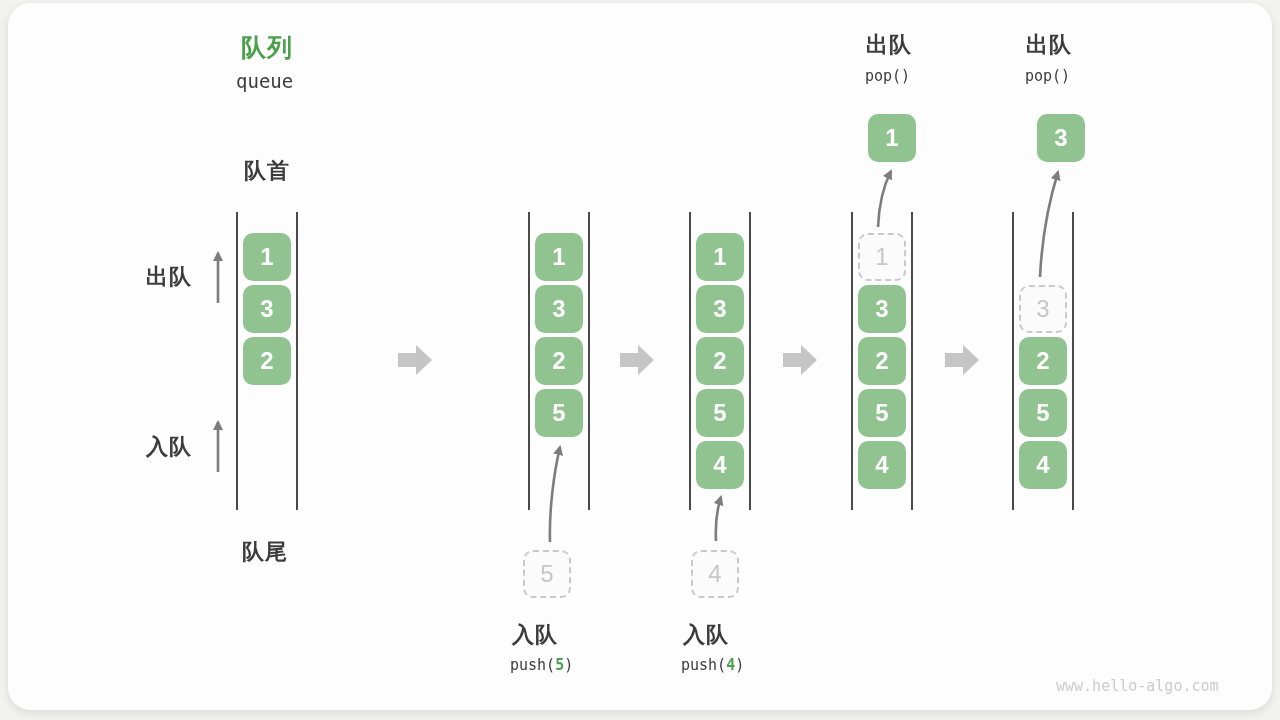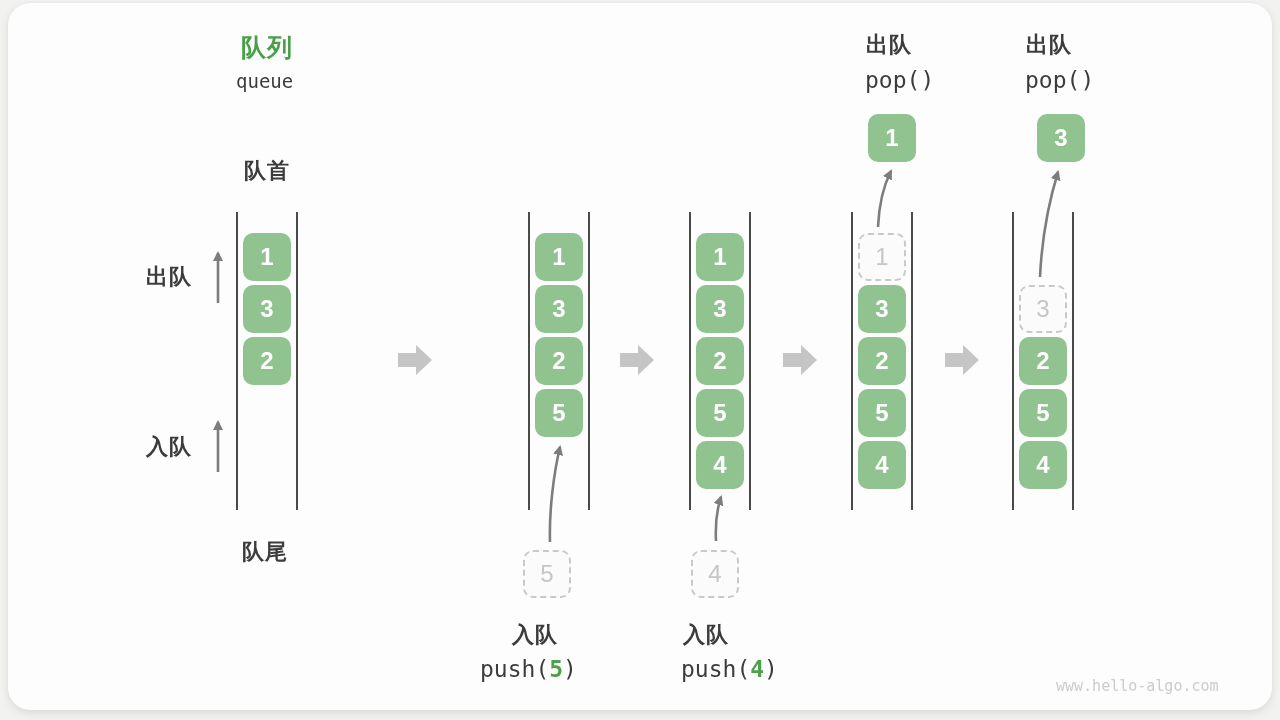--- a/index.html
+++ b/index.html
@@ -31,21 +31,21 @@
     color: var(--title_green); white-space:nowrap;
   }
   .title-en {
     position:absolute; left:236px; top:70px;
     font-family:"DejaVu Sans Mono", monospace;
     font-size:19px; color: var(--text_dark); white-space:nowrap;
   }
   .code-label {
     position:absolute;
     font-family:"DejaVu Sans Mono", monospace;
-    font-size:23px; color: var(--text_dark); white-space:nowrap;
+    font-size:15px; color: var(--text_dark); white-space:nowrap;
   }
   .code-label .green-arg { color: var(--code_green); font-weight:700; }
   .op-zh {
     position:absolute;
     font-weight:700; font-size:22px; letter-spacing:1px;
     color: var(--text_dark); white-space:nowrap;
   }
 
   .wall { position:absolute; width:2px; background: var(--line); }
 
@@ -91,21 +91,21 @@
     <div class="zh-label" style="left:242px; top:537px;">队尾</div>
     <div class="zh-label" style="left:146px; top:262px;">出队</div>
     <div class="zh-label" style="left:146px; top:432px;">入队</div>
 
     <div class="op-zh" style="left:866px; top:30px;">出队</div>
     <div class="code-label" style="left:865px; top:67px;">pop()</div>
     <div class="op-zh" style="left:1026px; top:30px;">出队</div>
     <div class="code-label" style="left:1025px; top:67px;">pop()</div>
 
     <div class="op-zh" style="left:512px; top:620px;">入队</div>
-    <div class="code-label" style="left:480px; top:656px;text-align:right;"><span>push(</span><span class="green-arg">5</span><span>)</span></div>
+    <div class="code-label" style="left:510px; top:656px;text-align:right;"><span>push(</span><span class="green-arg">5</span><span>)</span></div>
     <div class="op-zh" style="left:683px; top:620px;">入队</div>
     <div class="code-label" style="left:681px; top:656px;"><span>push(</span><span class="green-arg">4</span><span>)</span></div>
 
     <svg id="arrow-layer">
       <defs>
         <marker id="ah" markerWidth="11" markerHeight="12" refX="8" refY="5" orient="auto" markerUnits="userSpaceOnUse">
           <path d="M0,0 L10,5 L0,10 Z"></path>
         </marker>
       </defs>
     <path d="M550,542 C549,510 554,472 560,447" marker-end="url(#ah)"></path>

